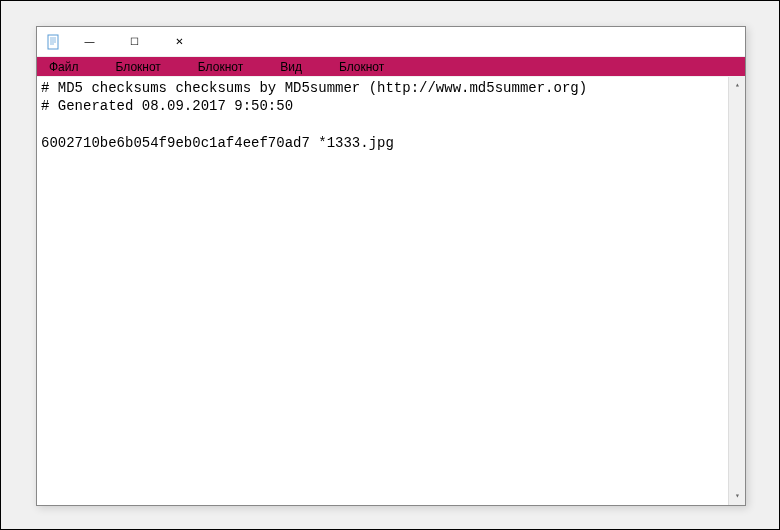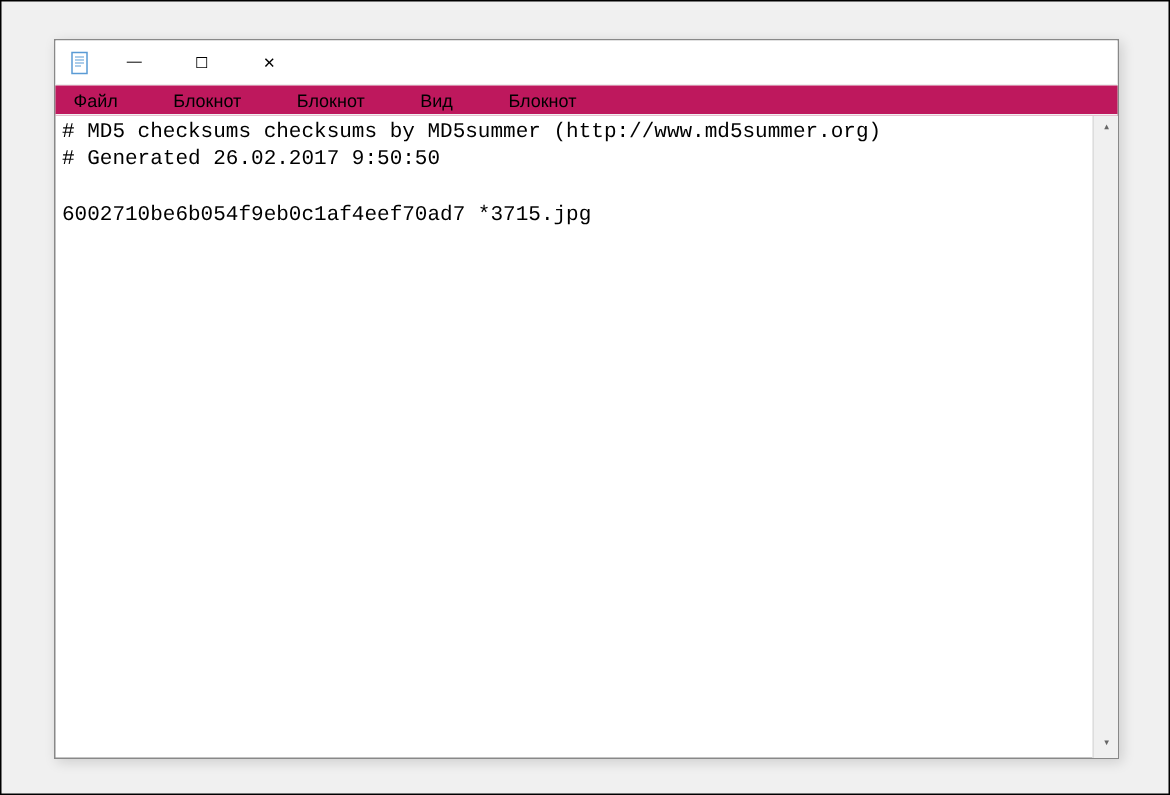--- a/index.html
+++ b/index.html
@@ -136,21 +136,21 @@
     </div>
   </div>
   <div class="menubar">
     <span class="menu-item">Файл</span>
     <span class="menu-item">Блокнот</span>
     <span class="menu-item">Блокнот</span>
     <span class="menu-item">Вид</span>
     <span class="menu-item">Блокнот</span>
   </div>
   <div class="content"><span># MD5 checksums checksums by MD5summer (http://www.md5summer.org)</span>
-<span># Generated 26.02.2017 9:50:50</span>
+<span># Generated 08.09.2017 9:50:50</span>
 <span></span>
-<span>6002710be6b054f9eb0c1af4eef70ad7 *3715.jpg</span>
+<span>6002710be6b054f9eb0c1af4eef70ad7 *1333.jpg</span>
     <div class="scrollbar">
       <div class="scroll-button up">▴</div>
       <div class="scroll-button down">▾</div>
     </div>
   </div>
 </div>
 
 </body></html>

